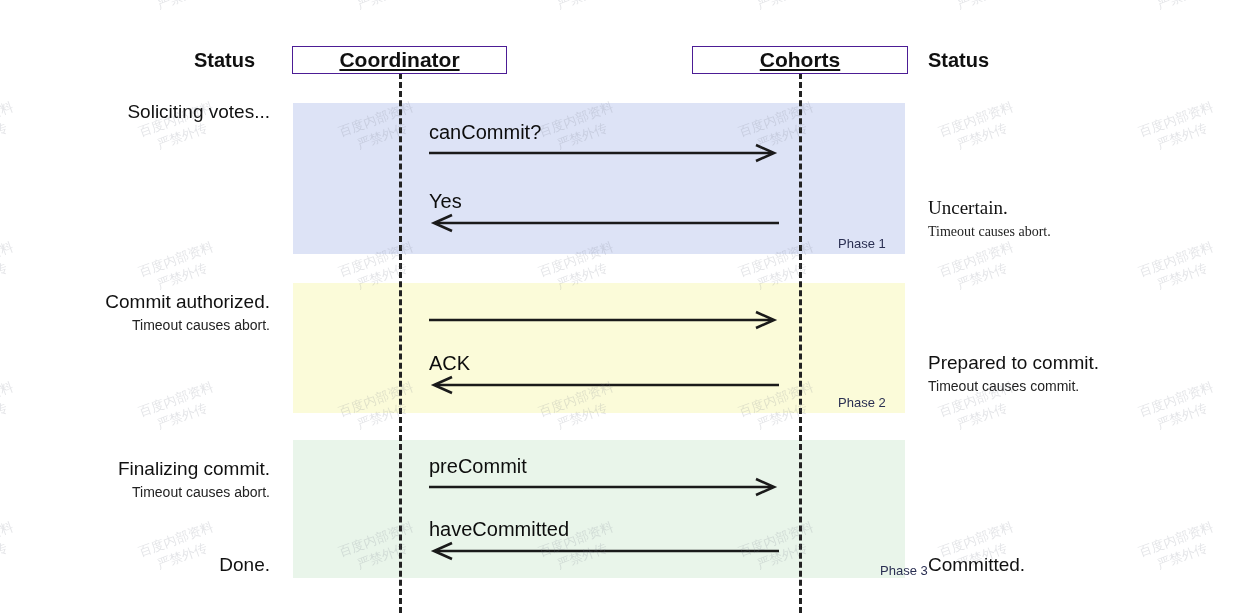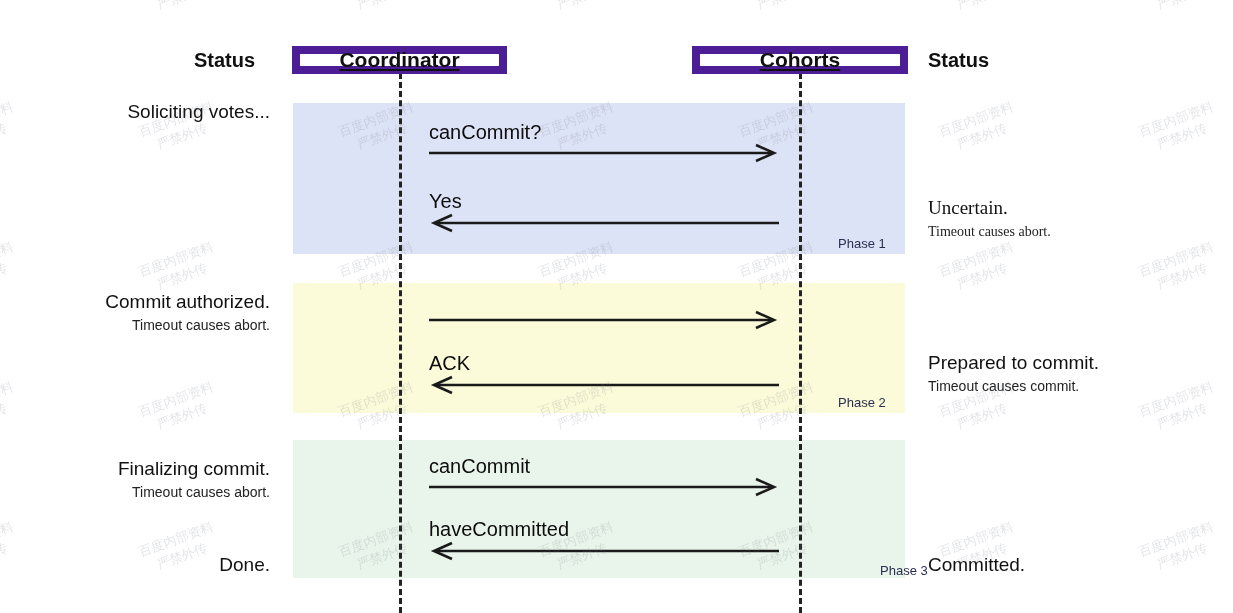--- a/index.html
+++ b/index.html
@@ -25,21 +25,21 @@
   }
   .wm span{display:block;}
 
   
   .band{position:absolute;z-index:1;}
 
   
   .actor-box{
     position:absolute;z-index:12;
     background:#ffffff;
-    border:8px solid #4c1d95;
+    border:1px solid #4c1d95;
     box-sizing:border-box;
     display:flex;align-items:center;justify-content:center;
   }
   .actor-label{
     font-size:21px;font-weight:700;letter-spacing:0px;
     text-decoration:underline;
     text-underline-offset:2px;
     color:#101010;
   }
 
@@ -164,21 +164,21 @@
 
   <div class="status-blk right-align" style="left:0px;top:554px;width:270px;">
     <div class="ttl">Done.</div>
   </div>
 
   <div class="status-blk left-align" style="left:928px;top:554px;width:300px;">
     <div class="ttl">Committed.</div>
   </div>
 
   <div class="msg-label" style="left:429px;top:455px;width:343px;">
-    <span>canCommit</span>
+    <span>preCommit</span>
   </div>
   <div class="msg" style="left:429px;top:479px;width:350px;height:16px;">
     <svg width="350" height="16" viewBox="0 0 350 16">
       <line x1="0" y1="8" x2="344" y2="8" stroke="#1a1a1a" stroke-width="2.4"></line>
       <polyline points="327,0 345,8 327,16" fill="none" stroke="#1a1a1a" stroke-width="2.6"></polyline>
     </svg>
   </div>
 
   <div class="msg-label" style="left:429px;top:518px;width:343px;">
     <span>haveCommitted</span>

